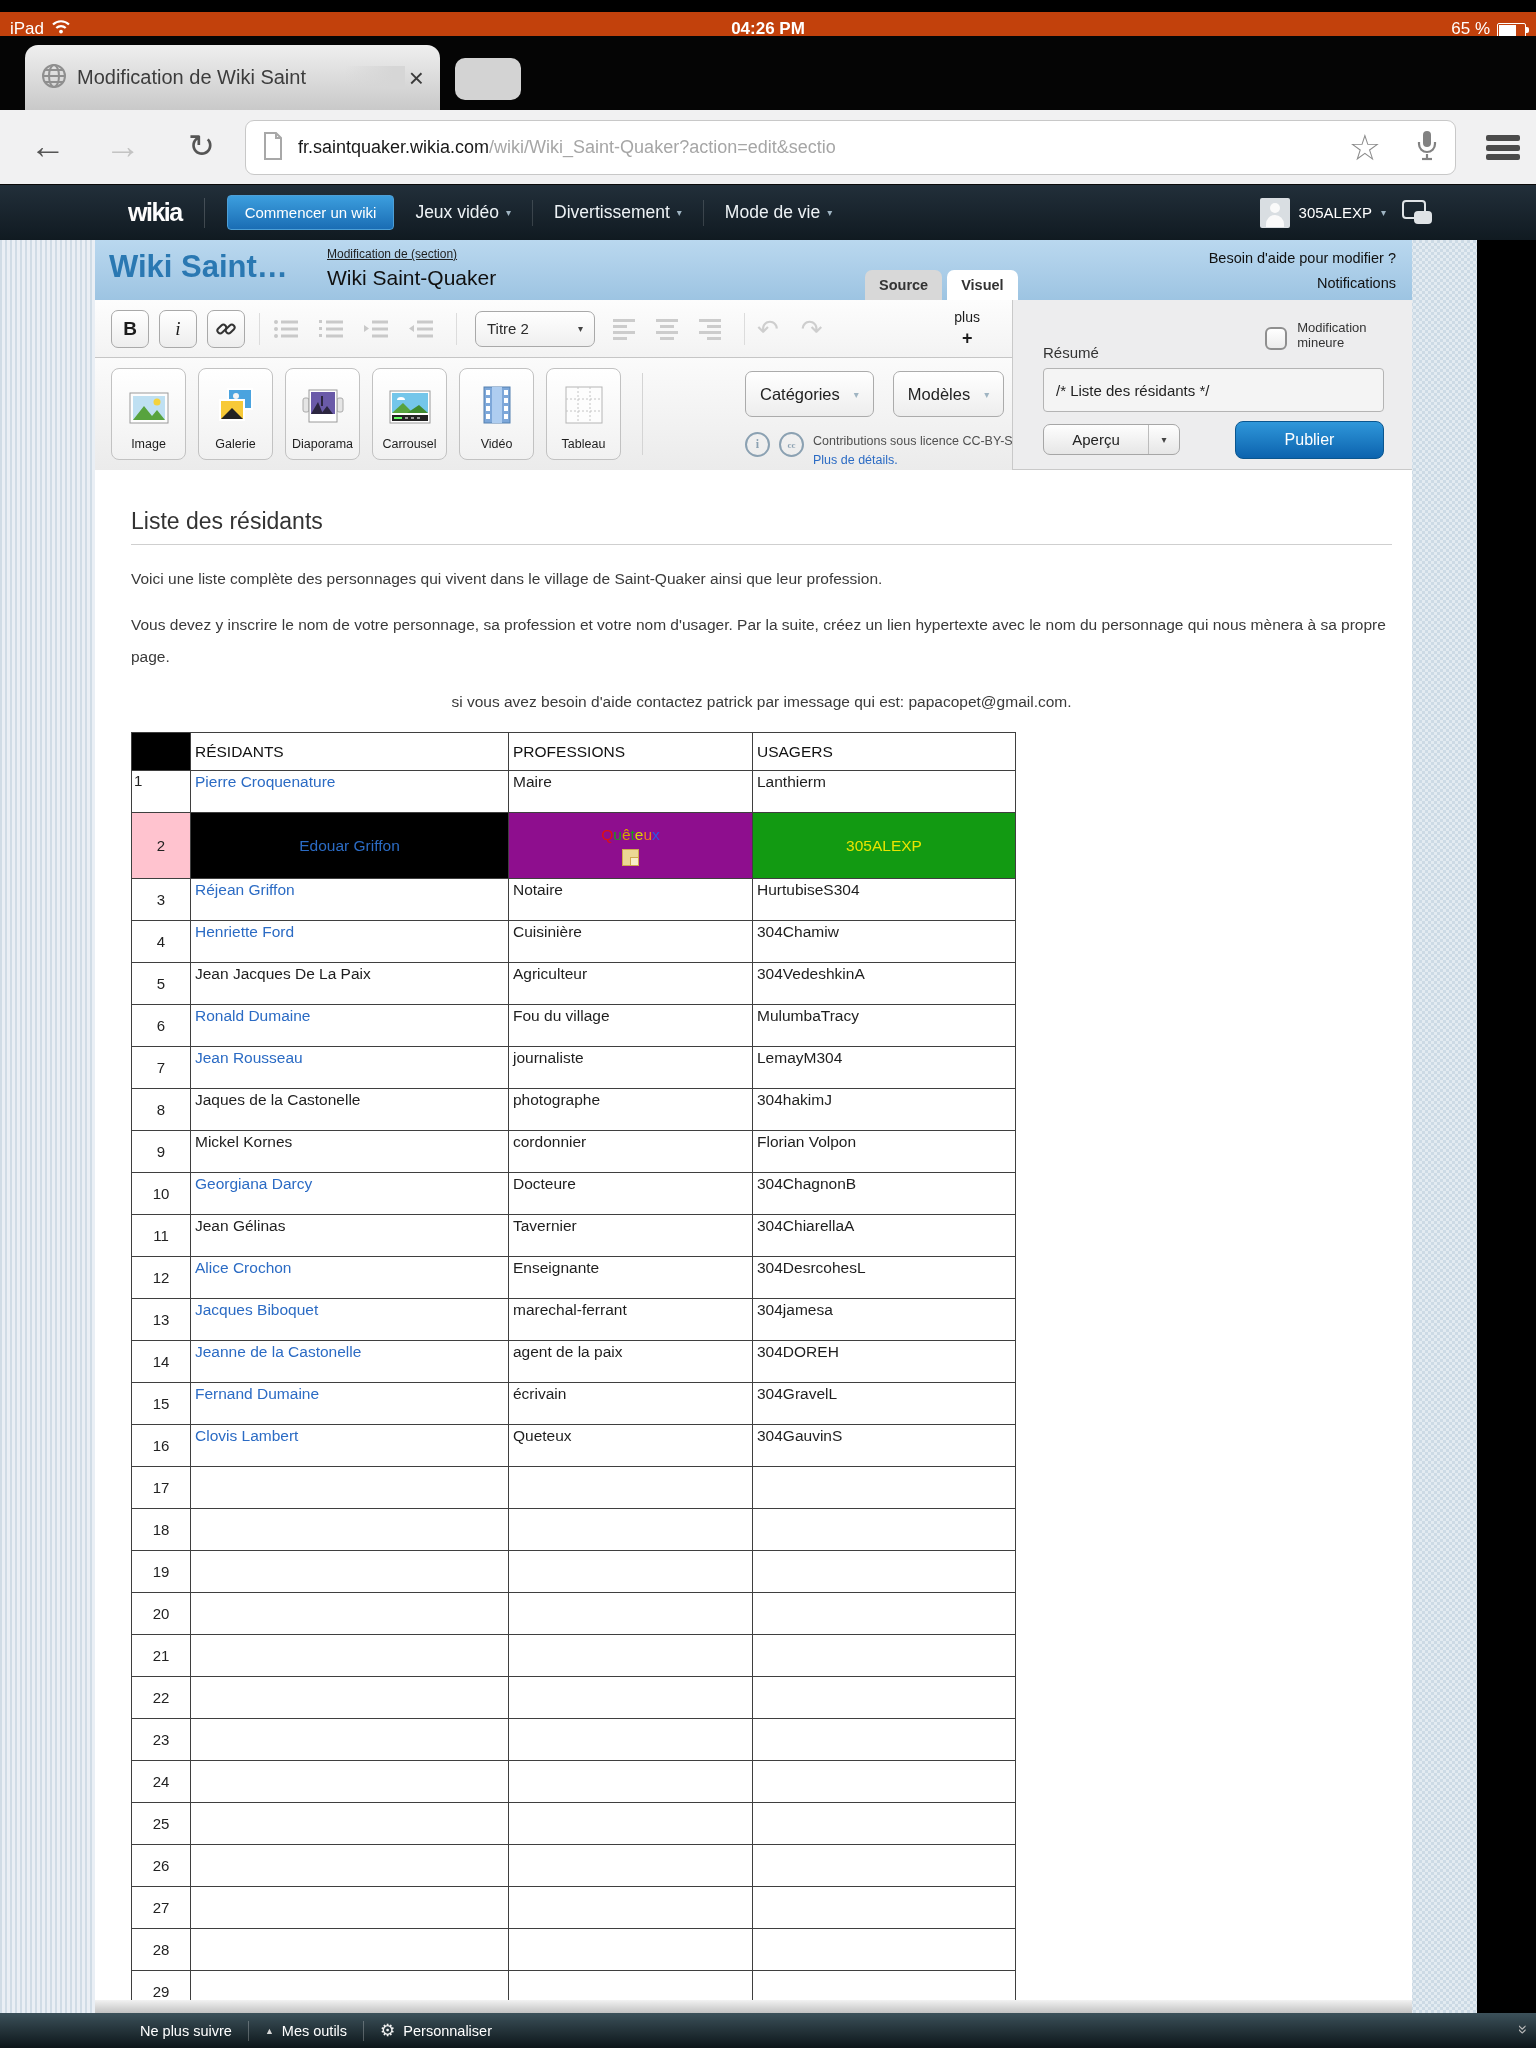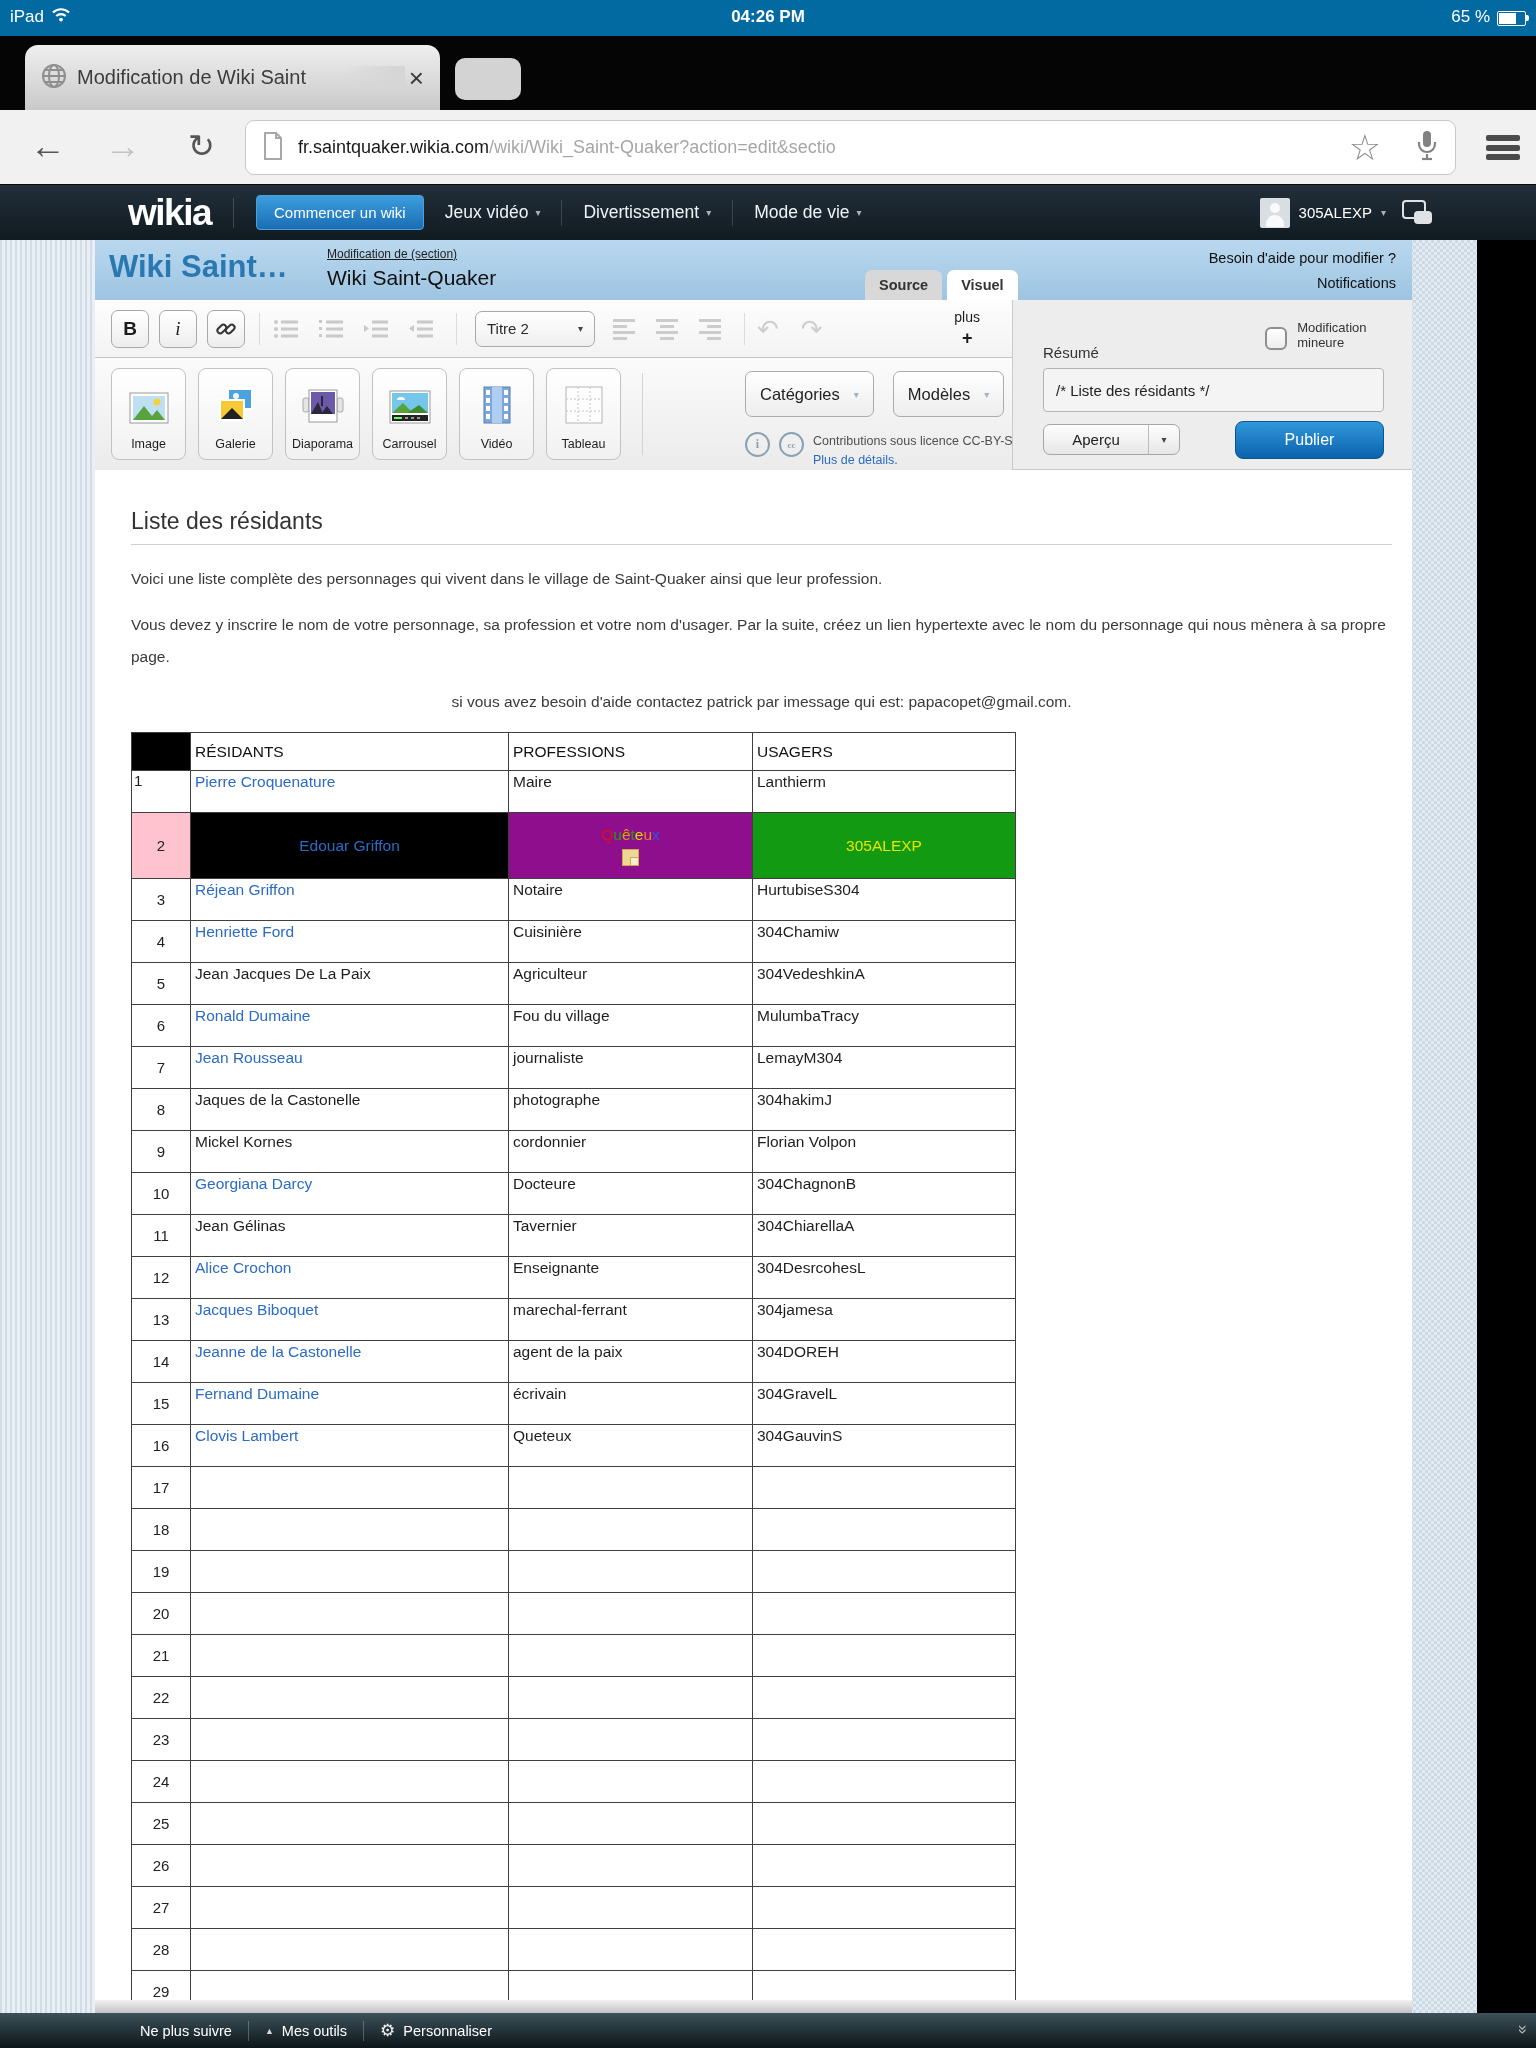--- a/index.html
+++ b/index.html
@@ -1,20 +1,20 @@
 <!DOCTYPE html>
 <html><head>
 <meta charset="utf-8">
 <style>
   html,body{margin:0;padding:0;}
   body{width:1536px;height:2048px;position:relative;overflow:hidden;background:#000;
        font-family:"Liberation Sans", sans-serif;-webkit-font-smoothing:antialiased;}
 
   
-  .status{position:absolute;top:0;left:0;right:0;height:36px;background:#0369a1;color:#fff;}
+  .status{position:absolute;top:12px;left:0;right:0;height:36px;background:#c2410c;color:#fff;}
   .st-left{position:absolute;left:10px;top:7px;display:flex;align-items:center;gap:7px;font-size:17px;}
   .st-time{position:absolute;left:0;right:0;top:7px;text-align:center;font-size:17px;font-weight:bold;}
   .st-right{position:absolute;right:10px;top:7px;display:flex;align-items:center;gap:7px;font-size:17px;}
   .batt{width:27px;height:13px;border:1px solid #fff;border-radius:2px;position:relative;margin-top:2px;}
   .batt i{position:absolute;left:1px;top:1px;bottom:1px;width:62%;background:#fff;}
   .batt:after{content:"";position:absolute;right:-4px;top:3px;width:3px;height:6px;background:#fff;border-radius:0 2px 2px 0;}
 
   
   .tabbar{position:absolute;top:36px;left:0;right:0;height:74px;background:#050505;}
   .tab{position:absolute;left:25px;top:9px;width:415px;height:65px;background:linear-gradient(#efefef,#c9c9c9);
@@ -36,21 +36,21 @@
   .u-host{color:#181818;}
   .u-path{color:#a6a6a6;}
   .url-fade{position:absolute;right:0;top:0;bottom:0;width:95px;background:linear-gradient(90deg,rgba(255,255,255,0),#fff 72%);}
   .star{font-size:36px;color:#8b8b8b;margin:0 34px 0 10px;}
   .menu-btn{position:absolute;right:16px;top:25px;width:34px;height:25px;display:flex;flex-direction:column;justify-content:space-between;}
   .menu-btn i{height:6px;background:#4b4b4b;border-radius:2px;}
 
   
   .wikiabar{position:absolute;top:185px;left:0;right:0;height:55px;background:linear-gradient(#222f3a,#101a21);
             display:flex;align-items:center;color:#fff;}
-  .wklogo{margin-left:128px;font-size:37px;font-weight:800;letter-spacing:-1.5px;color:#fdfdfd;}
+  .wklogo{margin-left:128px;font-size:25px;font-weight:800;letter-spacing:-1.5px;color:#fdfdfd;}
   .vdiv{width:1px;height:30px;background:rgba(255,255,255,.18);margin:0 22px;}
   .start-btn{background:linear-gradient(#3c9ede,#1a6db4);border:1px solid #4d9fd6;border-radius:4px;color:#fff;
              font-size:15px;padding:8px 17px;}
   .nav-item{font-size:17.5px;color:#eef3f6;margin:0 21px;display:flex;align-items:center;gap:7px;}
   .caret{font-size:10px;color:#9fb4c2;}
   .nav-sep{width:1px;height:26px;background:rgba(255,255,255,.15);}
   .usergrp{margin-left:auto;display:flex;align-items:center;gap:9px;}
   .avatar{width:30px;height:30px;background:#d9dee2;border-radius:2px;position:relative;overflow:hidden;}
   .avatar:before{content:"";position:absolute;left:10px;top:5px;width:10px;height:10px;border-radius:50%;background:#fafafa;}
   .avatar:after{content:"";position:absolute;left:6px;top:17px;width:18px;height:12px;border-radius:9px 9px 0 0;background:#fafafa;}

